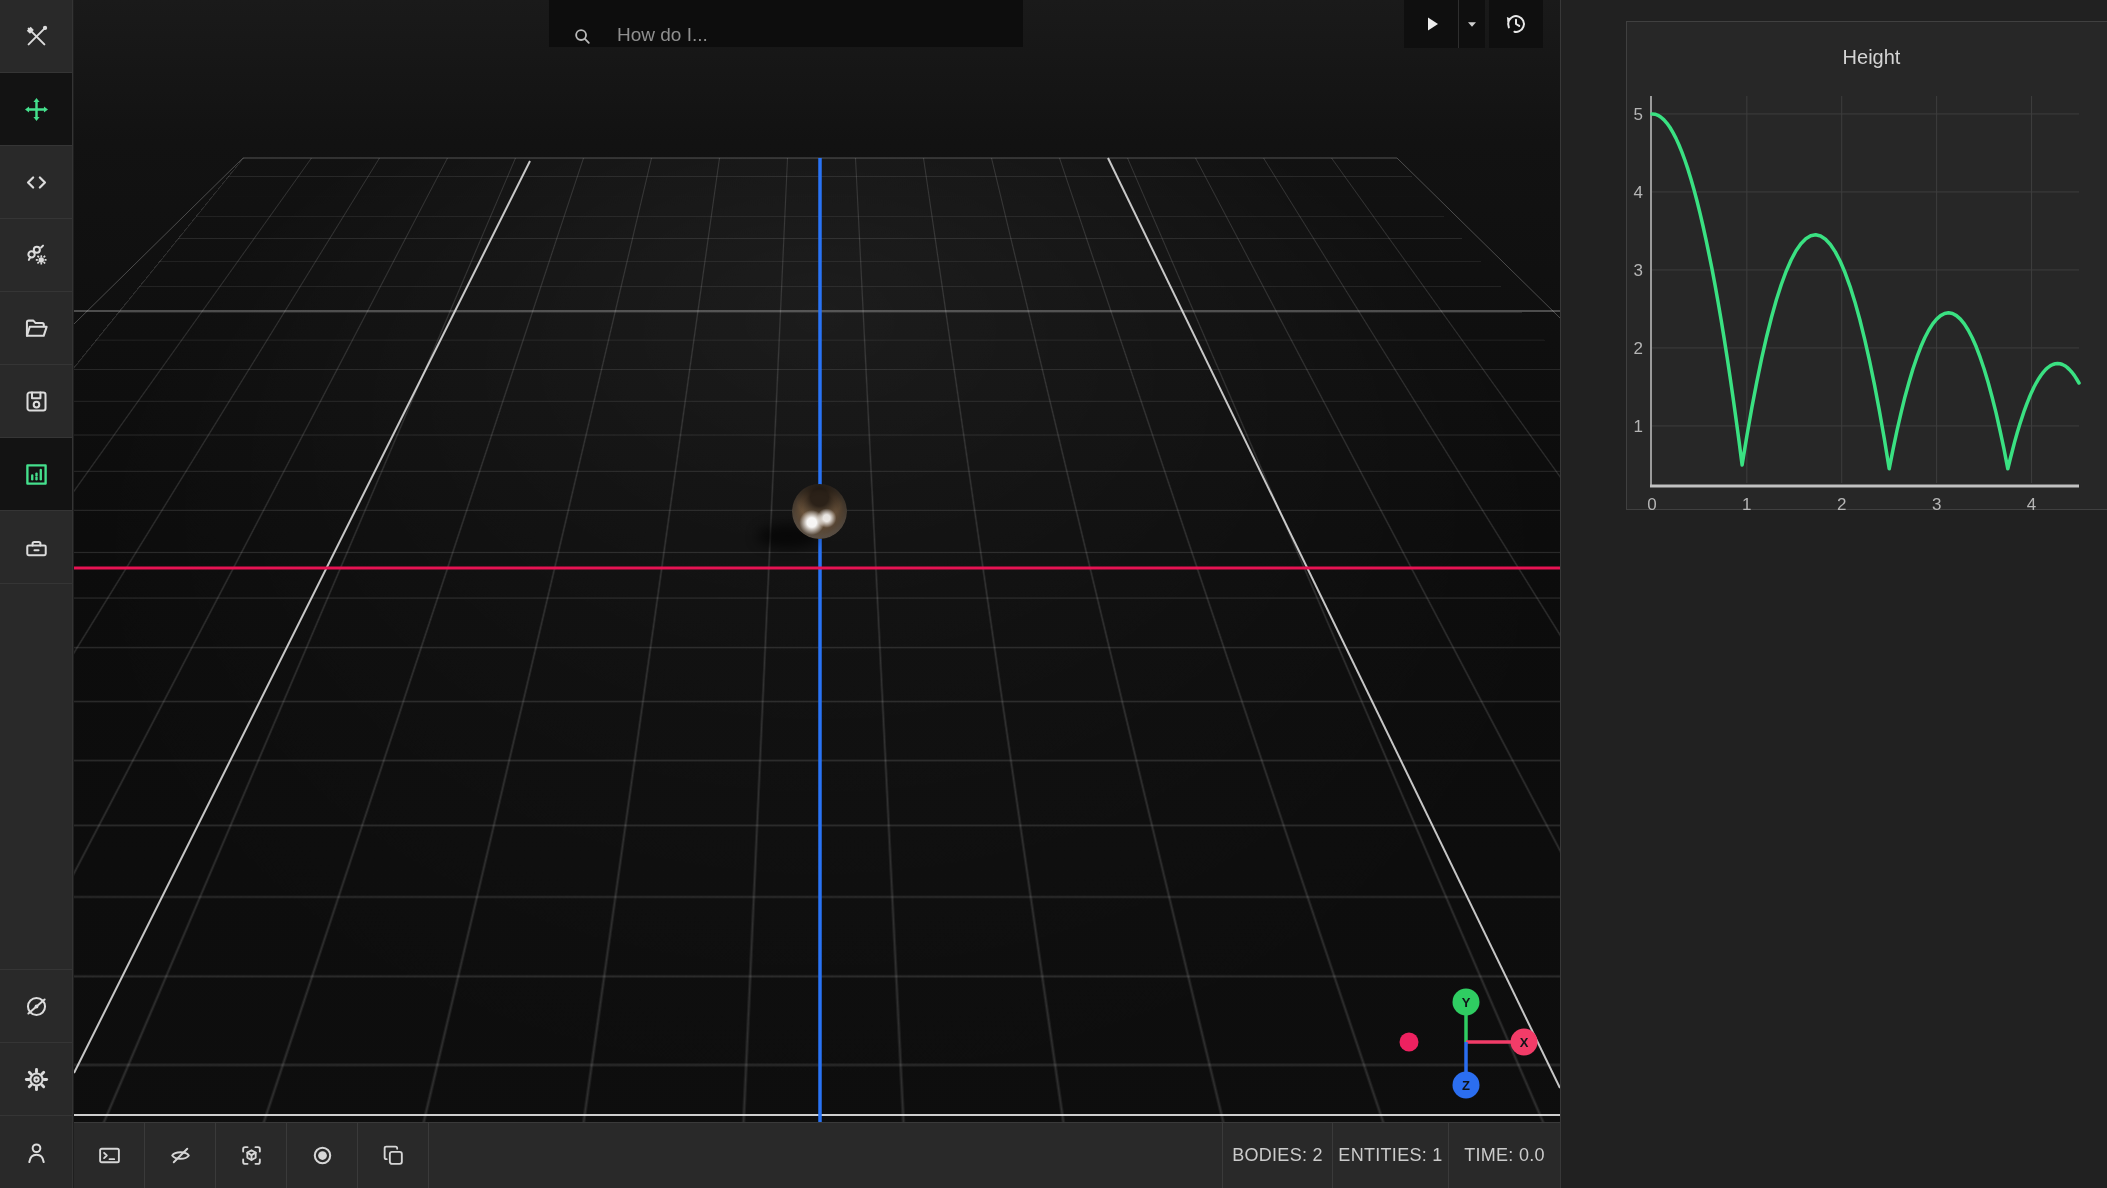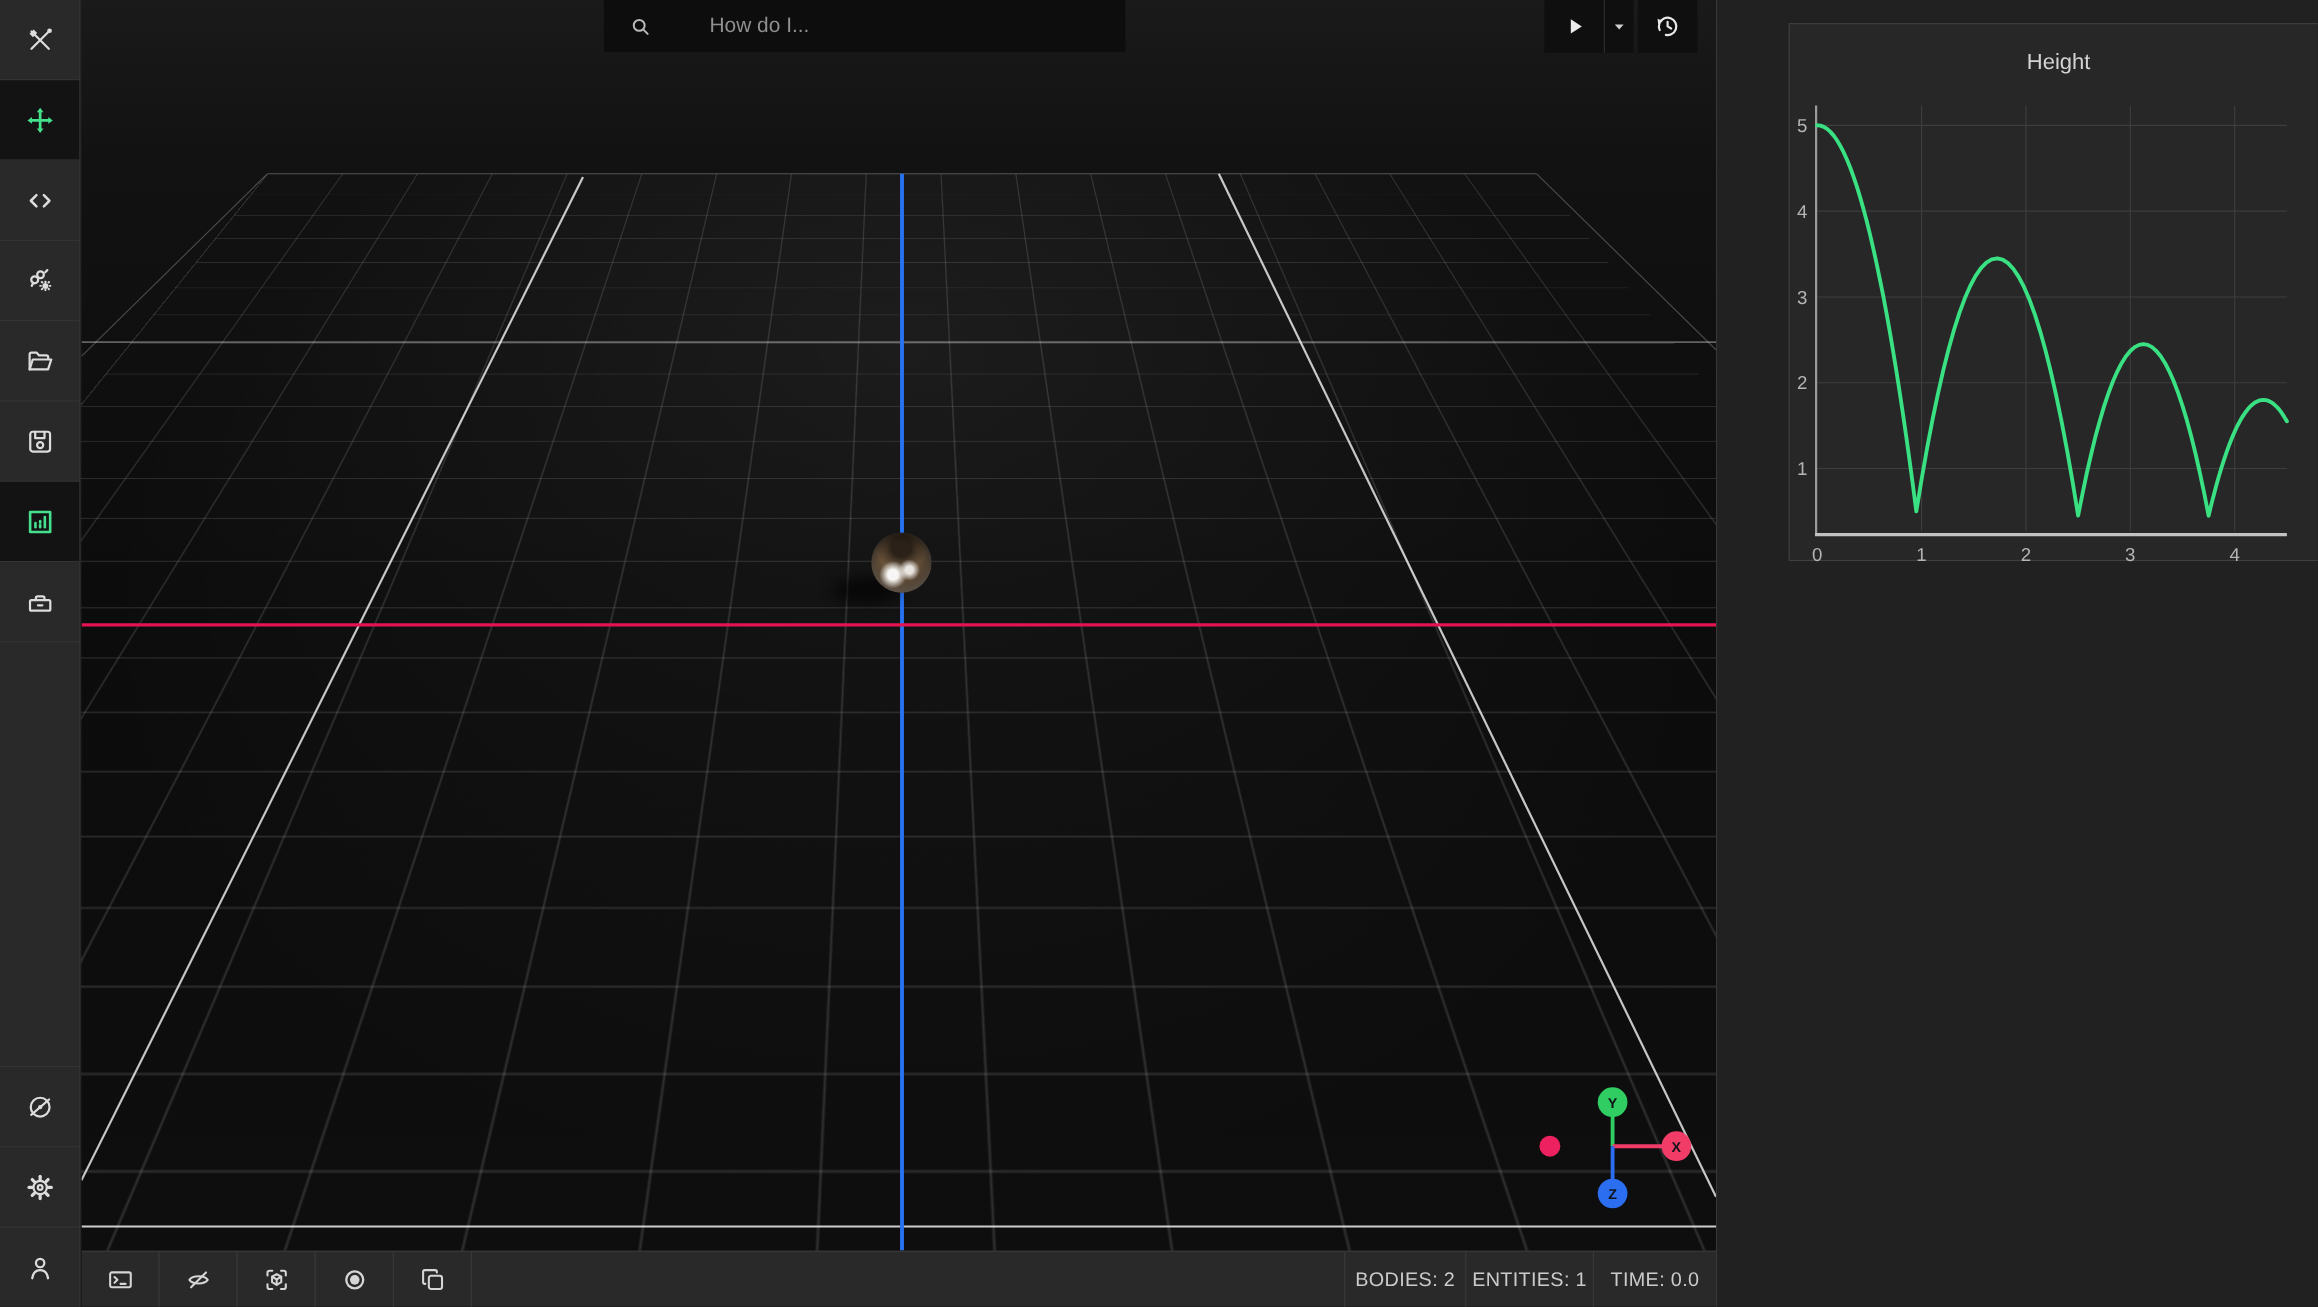--- a/index.html
+++ b/index.html
@@ -40,37 +40,37 @@
       radial-gradient(circle at 48% 45%, #8a7356 0%, #6b543c 38%, #3a2e22 68%, #11100e 92%);
     box-shadow:inset 0 -4px 9px rgba(255,245,230,0.25), inset 0 3px 6px rgba(0,0,0,0.55);}
   .sphere-shadow{position:absolute;left:683px;top:524px;width:62px;height:24px;border-radius:50%;
     background:rgba(0,0,0,0.6);filter:blur(6px);z-index:7;}
 
   .gizmo{position:absolute;left:1310px;top:980px;z-index:9;}
   .gizmo text{font-family:"Liberation Sans","DejaVu Sans",sans-serif;font-size:13px;font-weight:bold;fill:#101418;}
 
   
   .searchbar{position:absolute;left:475px;top:0;width:474px;height:47px;background:#0d0d0d;
-             display:flex;align-items:center;z-index:20;gap:28px;}
+             display:flex;align-items:flex-end;z-index:20;}
   .searchbar svg{width:22px;height:22px;margin-left:22px;color:#b9b9b9;flex:0 0 auto;}
   .searchbar input{background:transparent;border:none;outline:none;color:#cfcfcf;font-size:19px;
                    margin-left:22px;width:380px;font-family:inherit;}
   .searchbar input::placeholder{color:#8f8f8f;opacity:1;}
   .playbar{position:absolute;top:0;left:1330px;display:flex;z-index:20;}
   .pb-group{display:flex;background:#0f0f0f;height:48px;}
   .pb-btn{display:flex;align-items:center;justify-content:center;color:#e8e8e8;cursor:pointer;
           background:transparent;border:none;padding:0;}
   .pb-play{width:55px;border-right:1px solid #2e2e2e;}
   .pb-caret{width:26px;}
   .pb-gap{width:4px;}
   .pb-reset{width:54px;background:#0f0f0f;}
   .pb-btn svg{width:24px;height:24px;}
 
   
-  .bottombar{position:absolute;left:0;bottom:0;width:1486px;height:51px;background:#292929;
+  .bottombar{position:absolute;left:0;bottom:0;width:1486px;height:66px;background:#292929;
              border-top:1px solid #3a3a3a;display:flex;z-index:25;}
   .bb-tool{width:71px;height:100%;display:flex;align-items:center;justify-content:center;
            border-right:1px solid #3a3a3a;color:#d6d6d6;background:transparent;border-top:0;border-bottom:0;border-left:0;padding:0;cursor:pointer;}
   .bb-tool svg{width:25px;height:25px;}
   .bb-spacer{flex:1;}
   .bb-stat{height:100%;display:flex;align-items:center;justify-content:center;
            border-left:1px solid #3a3a3a;color:#cbcbcb;font-size:18px;letter-spacing:0.3px;}
   .bb-stat.w1{width:110px}.bb-stat.w2{width:116px}.bb-stat.w3{width:112px}.bb-stat.w4{width:259px}
 
   

